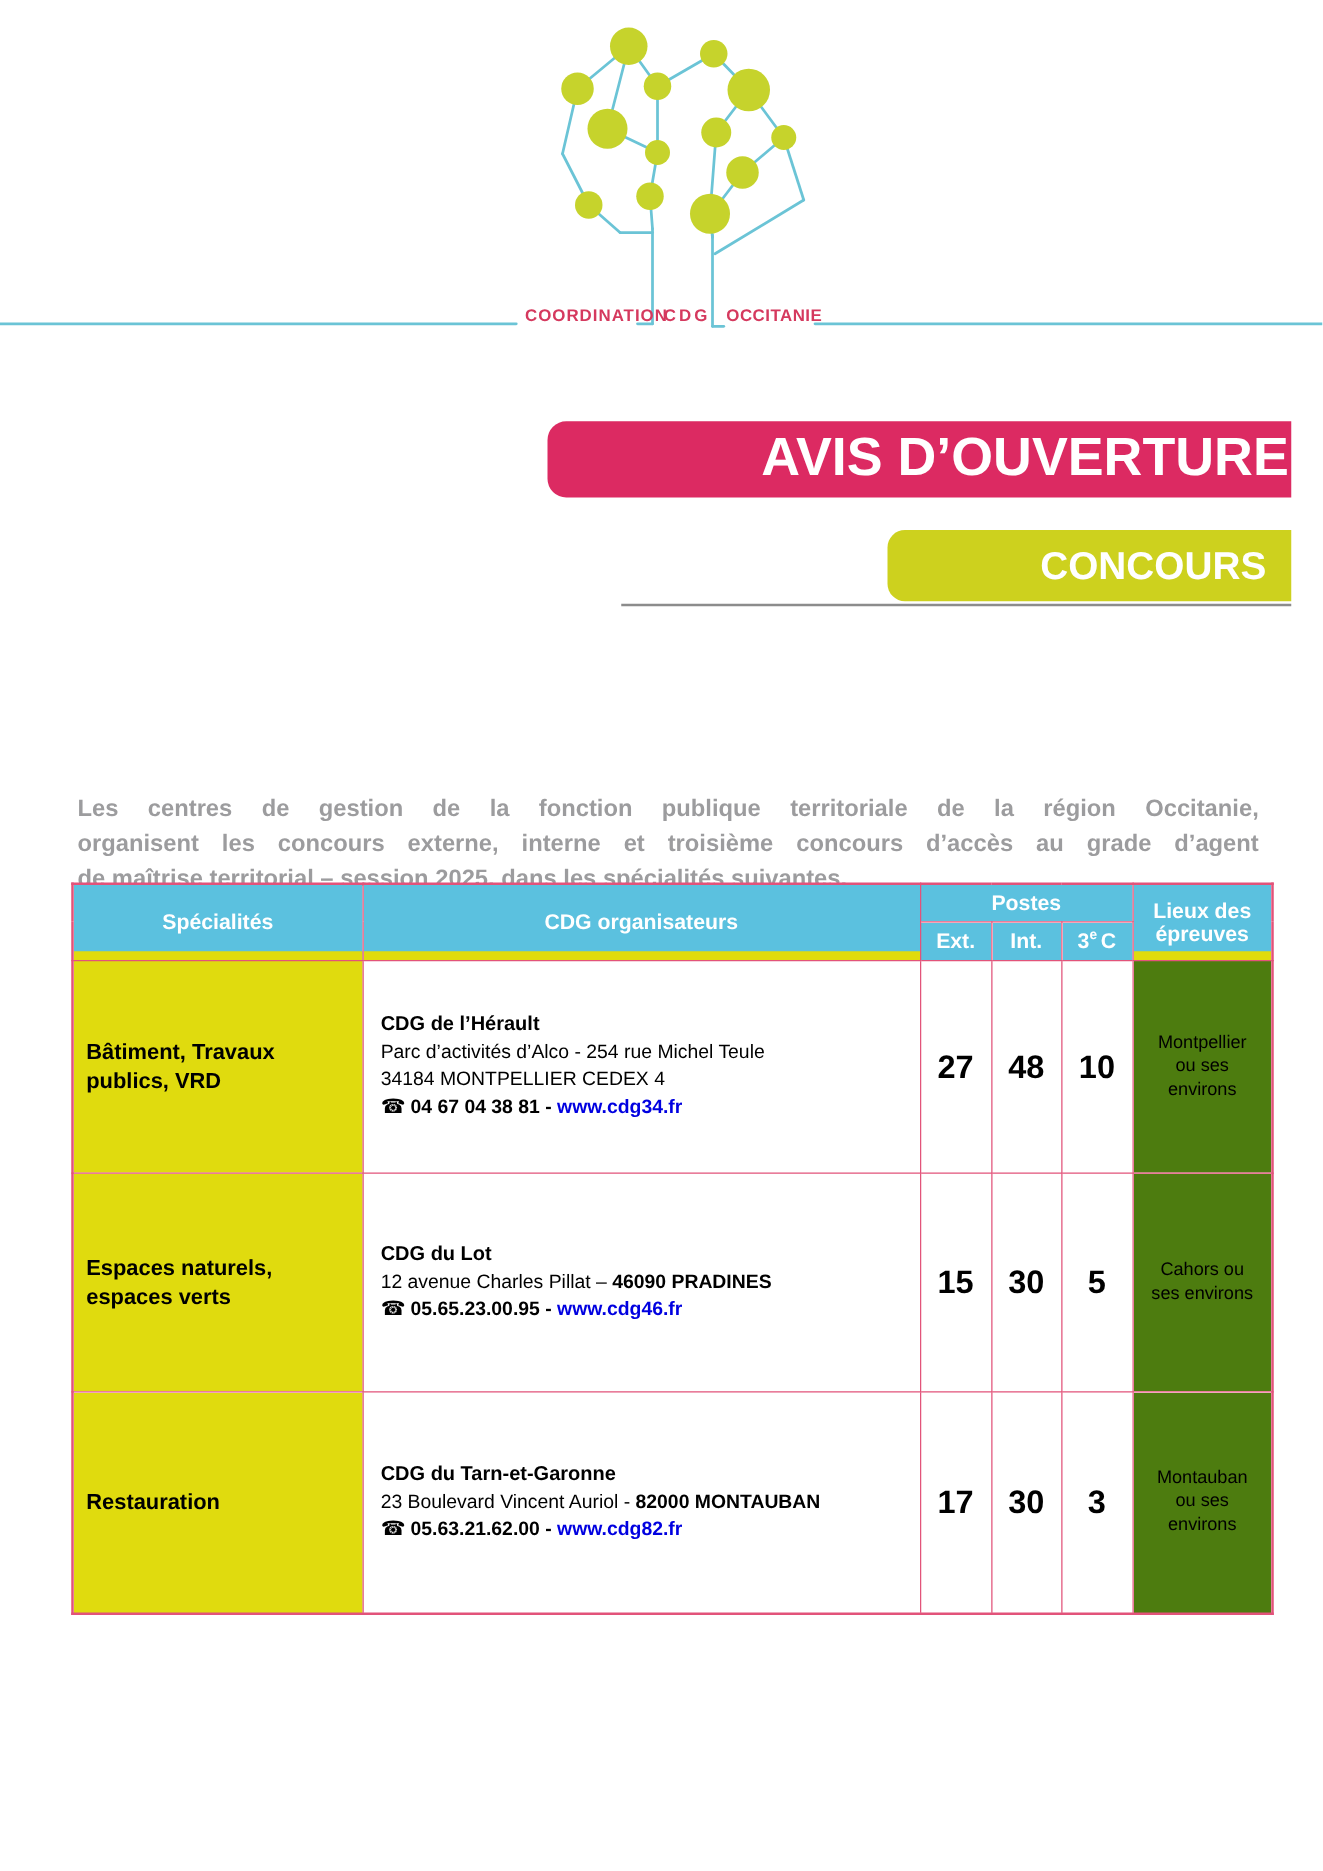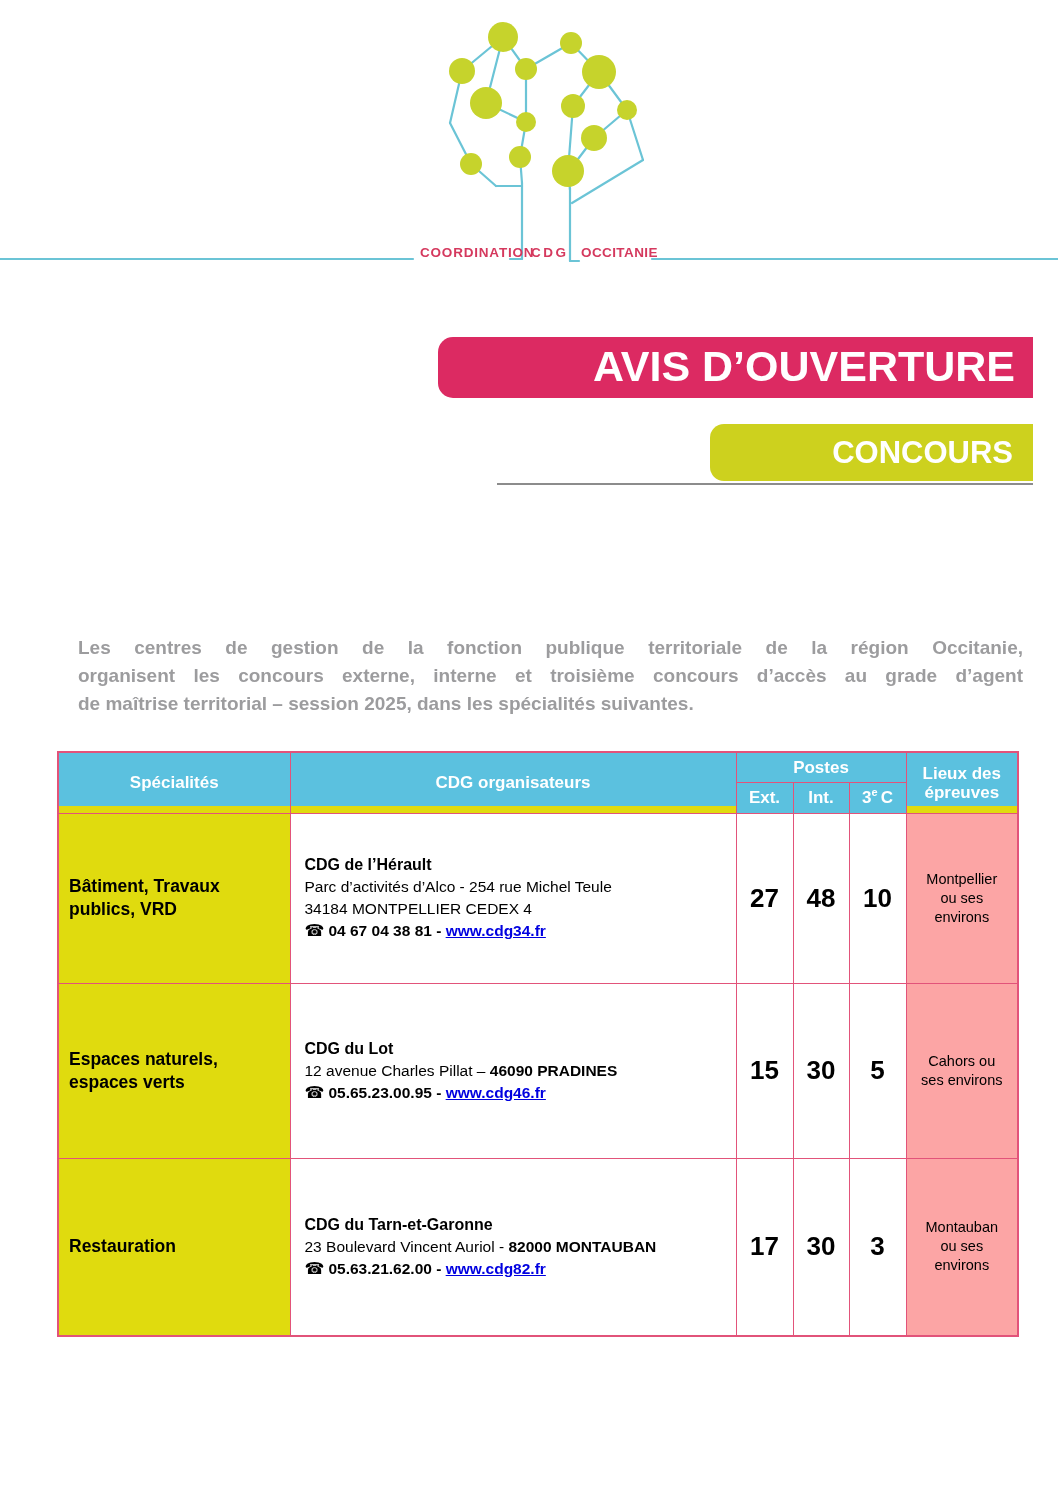--- a/index.html
+++ b/index.html
@@ -8,66 +8,66 @@
   .page { position:relative; width:1058px; height:1483px; background:#ffffff; overflow:hidden; }
 
   
   .logo-svg { position:absolute; top:0; left:0; }
 
   
   .banner { position:absolute; color:#ffffff; font-weight:bold; white-space:nowrap; }
   .banner-title {
     left:438px; top:337px; width:595px; height:61px;
     background:#DC2A62; border-radius:15px 0 0 15px;
-    font-size:43px; line-height:59px; text-align:right; padding-right:18px;
+    font-size:43px; line-height:59px; text-align:right; padding-right:2px;
     letter-spacing:0px;
   }
   .banner-sub {
     left:710px; top:424px; width:323px; height:57px;
     background:#CDD11E; border-radius:14px 0 0 14px;
     font-size:31px; line-height:57px; text-align:right; padding-right:20px;
   }
   .banner-grade {
     left:497px; top:487px; width:536px; height:63px;
     background:#56BFDF; border-radius:14px 0 0 14px;
     font-size:29px; line-height:63px; text-align:center;
   }
   .grade-topline { position:absolute; left:497px; top:483px; width:536px; height:2px; background:#8C8C8C; }
 
   
   .intro { position:absolute; left:62px; top:634px; width:945px;
-           color:#9C9C9E; font-weight:bold; font-size:19px; line-height:28px;margin-left:16px; }
+           color:#9C9C9E; font-weight:bold; font-size:19px; line-height:28px; }
   .intro .jline { text-align:justify; text-align-last:justify; }
   .intro .lline { text-align:left; }
 
   
-  .tblwrap { position:absolute; left:57px; top:751px; }
+  .tblwrap { position:absolute; left:57px; top:706px; }
   table.t { border-collapse:collapse; table-layout:fixed; width:960px;
             border:2px solid #E2537A; }
   table.t th, table.t td { border:1px solid #E2537A; overflow:hidden; }
   table.t th { background:#5BC1DF; color:#ffffff; font-weight:bold;
                font-size:17px; text-align:center; vertical-align:middle; line-height:19px; }
   th.ybottom { box-shadow:inset 0 -7px 0 0 #E0DB0E; }
   tr.h1 { height:30px; } tr.h2 { height:31px; }
   sup.sup { font-size:11px; vertical-align:super; line-height:0; }
   .c3tail { margin-left:3px; }
 
   tr.r1 { height:170px; } tr.r2 { height:175px;margin-left:44px; } tr.r3 { height:178px; }
   td.spec { background:#E0DB0E; color:#000; font-weight:bold; font-size:17.5px;
             line-height:23px; padding:0 10px; vertical-align:middle; text-align:left; }
   td.cdg { background:#fff; padding:0 14px; vertical-align:middle; text-align:left;
            font-size:15.5px; line-height:22px; color:#000; }
   .cdg-name { font-weight:bold; font-size:16px; }
   .b { font-weight:bold; }
   .tel { font-weight:bold; }
   .phone-glyph { font-size:16px; margin-right:4px; }
-  a.site { color:#0000E0; font-weight:bold; text-decoration:underline; cursor:pointer; }
+  a.site { color:#0000E0; font-weight:bold; cursor:pointer; }
   td.num { background:#fff; font-weight:bold; font-size:26px; text-align:center;
            vertical-align:middle; color:#000; }
-  td.lieu { background:#fca5a5; font-size:14.5px; line-height:19px; text-align:center;
+  td.lieu { background:#4d7c0f; font-size:14.5px; line-height:19px; text-align:center;
             vertical-align:middle; color:#000; padding:0 4px; }
 </style>
 </head>
 <body>
 
 <div class="page">
 
   <svg class="logo-svg" width="1058" height="272" viewBox="0 0 1058 272">
     <g stroke="#6BC4D6" stroke-width="2.2" stroke-linecap="round" fill="none">
       <line x1="462" y1="71" x2="503" y2="37"></line>

